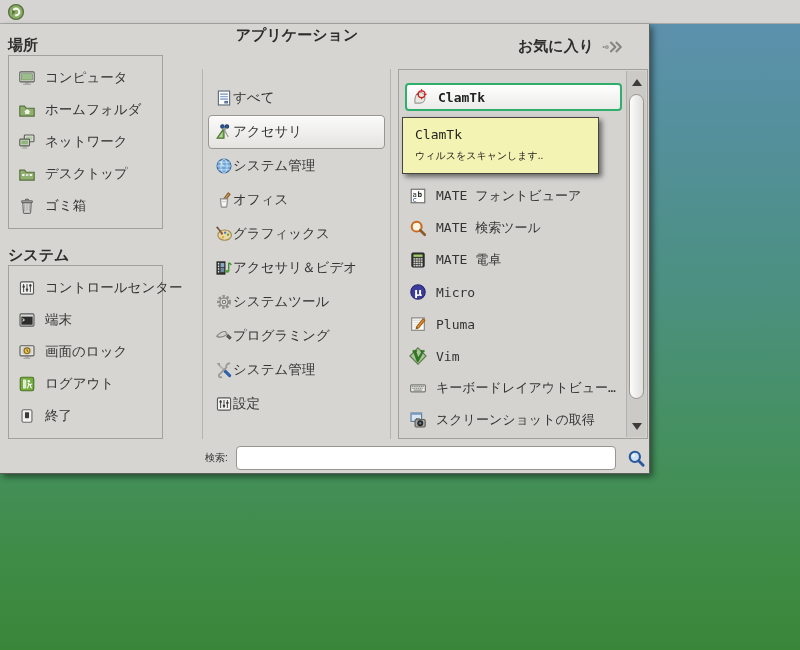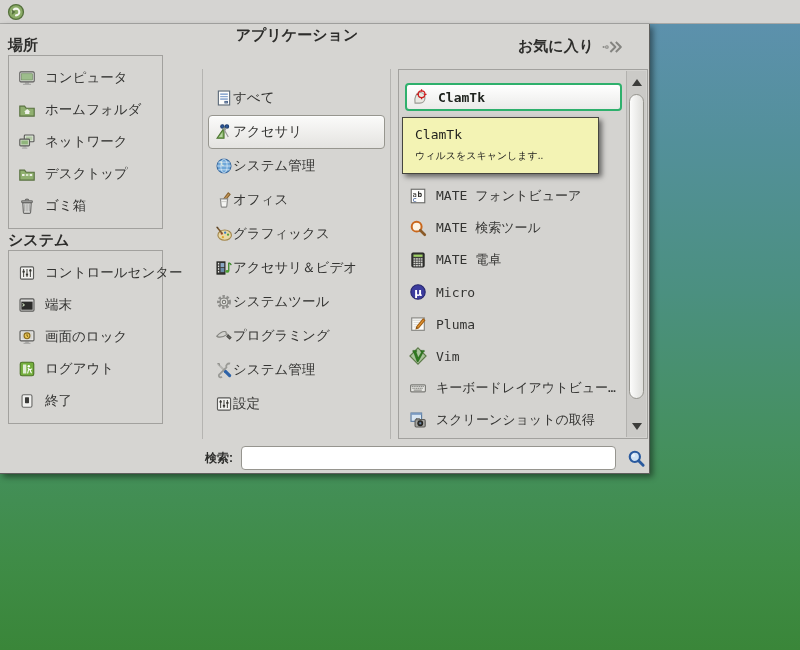--- a/index.html
+++ b/index.html
@@ -14,21 +14,21 @@
   
   .menu{position:absolute;left:0;top:24px;width:649px;height:449px;background:#d6d5d2;
         border-right:1px solid #5f5f5d;border-bottom:1px solid #5f5f5d;
         box-shadow:3px 3px 6px rgba(0,0,0,.45);}
   .section-title{font-size:15px;font-weight:bold;color:#2d2d2b;}
   
   .col-left{position:absolute;left:8px;top:12px;width:155px;}
   .frame{border:1px solid #a2a19e;padding:6px 0;background:#d6d5d2;}
   .row{height:32px;display:flex;align-items:center;gap:9px;padding:0 9px;cursor:default;}
   .row-label{font-size:13.5px;color:#343432;white-space:nowrap;}
-  .sys-title{margin-top:2px;}
+  .sys-title{margin-top:17px;}
   
   .mid-sep{position:absolute;left:202px;top:45px;width:189px;height:370px;
            border-left:1px solid #b5b4b1;border-right:1px solid #b5b4b1;padding-top:12px;box-sizing:border-box;}
   .apps-title{position:absolute;left:202px;top:2px;width:190px;text-align:center;}
   .cat-row{height:32px;display:flex;align-items:center;margin:0 5px;padding:0 6px;border:1px solid transparent;}
   .cat-row.selected{background:linear-gradient(180deg,#fbfbfa,#e4e3e0);border:1px solid #97968f;border-radius:4px;box-shadow:0 1px 1px rgba(255,255,255,.8) inset;}
   
   .fav-row{position:absolute;left:398px;top:13px;width:250px;display:flex;justify-content:flex-end;align-items:center;gap:7px;padding-right:23px;box-sizing:border-box;}
   .applist{position:absolute;left:398px;top:45px;width:250px;height:370px;border:1px solid #a2a19e;box-sizing:border-box;background:#d4d3d0;}
   .applist-inner{position:absolute;left:0;top:0;right:21px;bottom:0;padding:12px 4px 0 6px;}
@@ -45,21 +45,21 @@
   .tri-down{width:0;height:0;border-left:5px solid transparent;border-right:5px solid transparent;border-top:7px solid #3c3c3a;}
   .scroll-thumb{position:absolute;left:2px;right:2px;top:23px;height:303px;border:1px solid #96958f;border-radius:9px;
                 background:linear-gradient(90deg,#fcfcfb,#dededb);}
   
   .tooltip{position:absolute;left:402px;top:93px;width:197px;box-sizing:border-box;background:#f3f3b4;border:1px solid #45453f;
            box-shadow:3px 3px 5px rgba(0,0,0,.5);padding:9px 12px 10px 12px;z-index:6;}
   .tooltip-title{font-family:"DejaVu Sans Mono","Liberation Mono",monospace;font-size:13px;color:#1f1f1d;margin-bottom:7px;}
   .tooltip-desc{font-size:10px;color:#1f1f1d;}
   
   .search-row{position:absolute;left:205px;top:420px;width:443px;height:28px;display:flex;align-items:center;gap:8px;}
-  .search-label{font-size:12px;font-weight:bold;color:#2d2d2b;}
+  .search-label{font-size:10px;font-weight:normal;color:#2d2d2b;}
   .search-input{flex:1;height:24px;border:1px solid #96958f;border-radius:4px;background:#ffffff;outline:none;
                 font-size:13px;padding:0 6px;box-sizing:border-box;}
   .search-btn{width:24px;height:26px;display:flex;align-items:center;justify-content:center;}
   .icon{flex:0 0 auto;display:flex;align-items:center;justify-content:center;}
 </style>
 </head>
 <body>
 
 <div style="position:absolute;inset:0;"></div>
 

